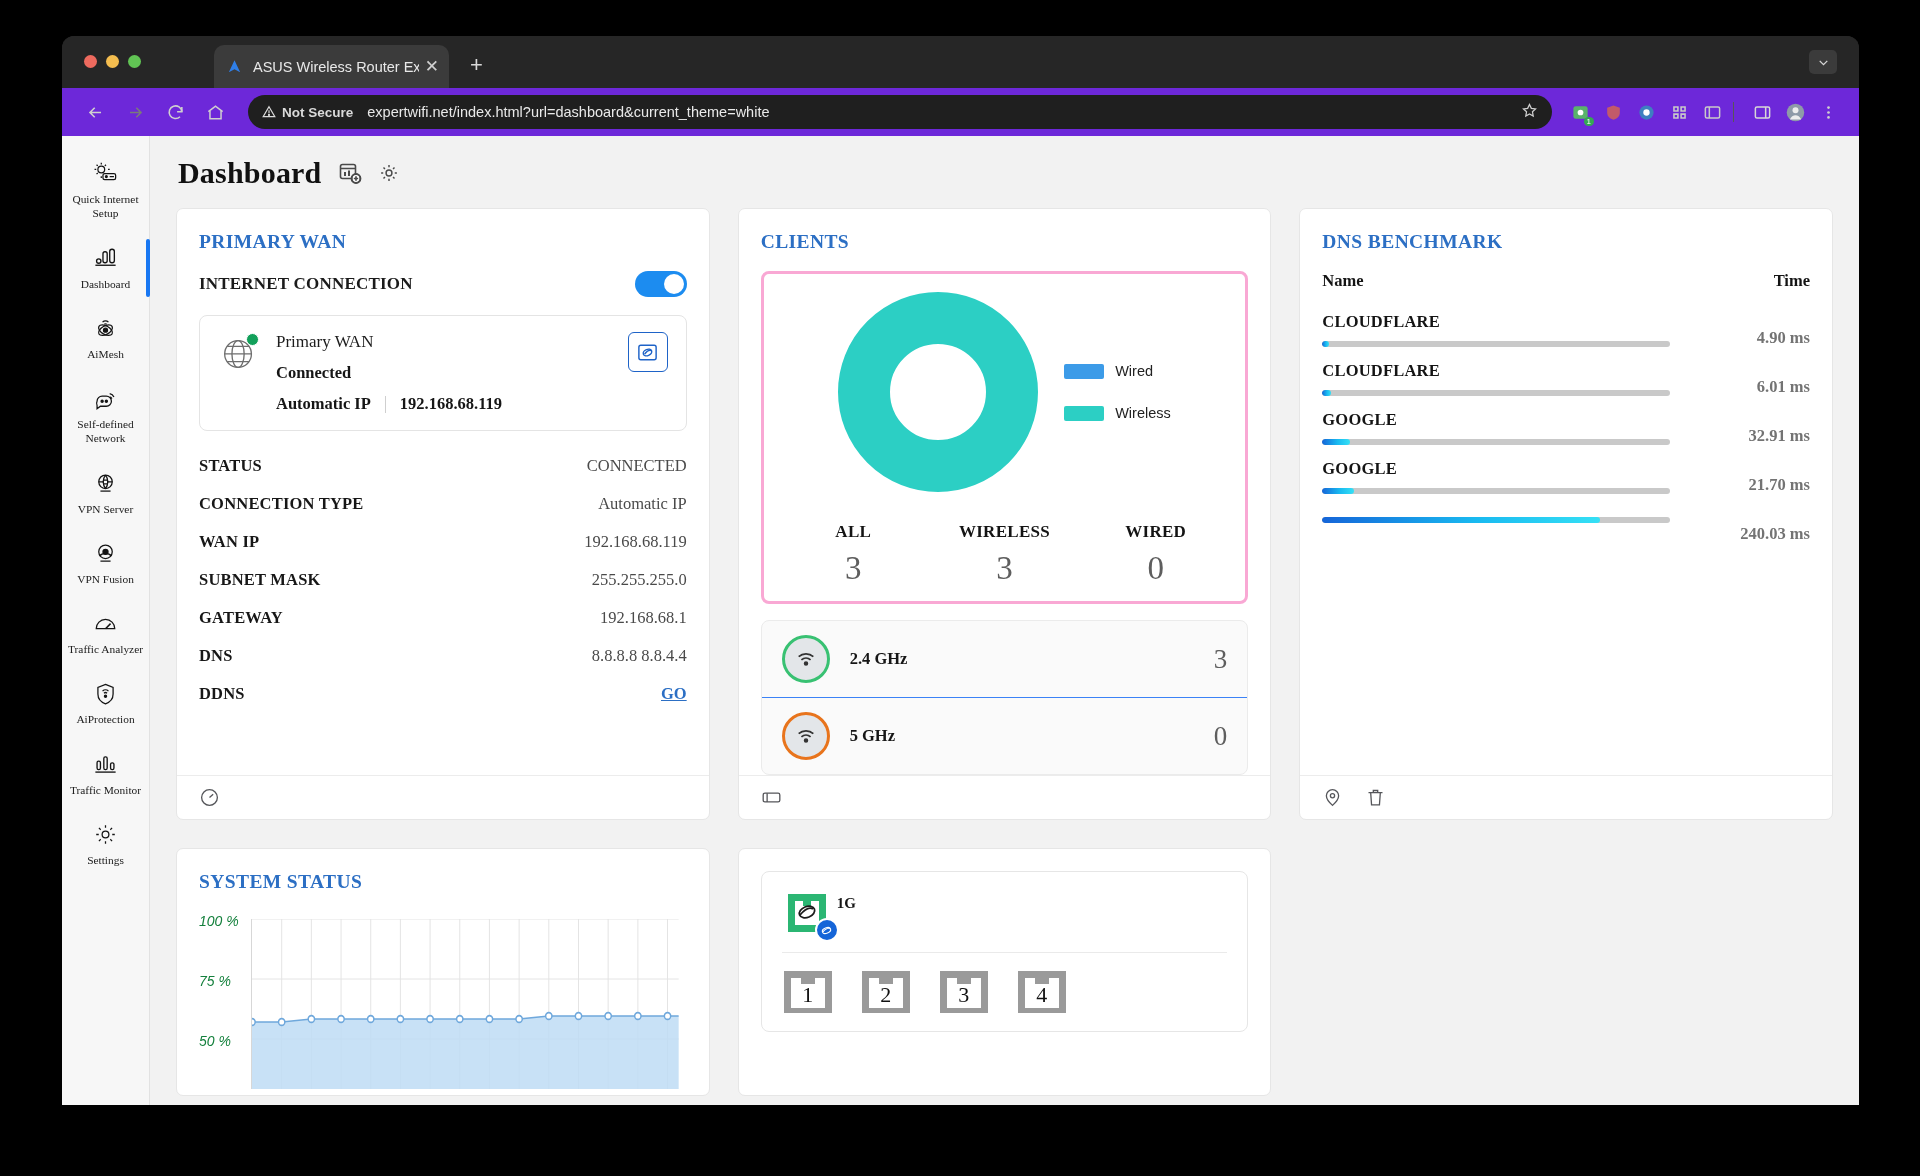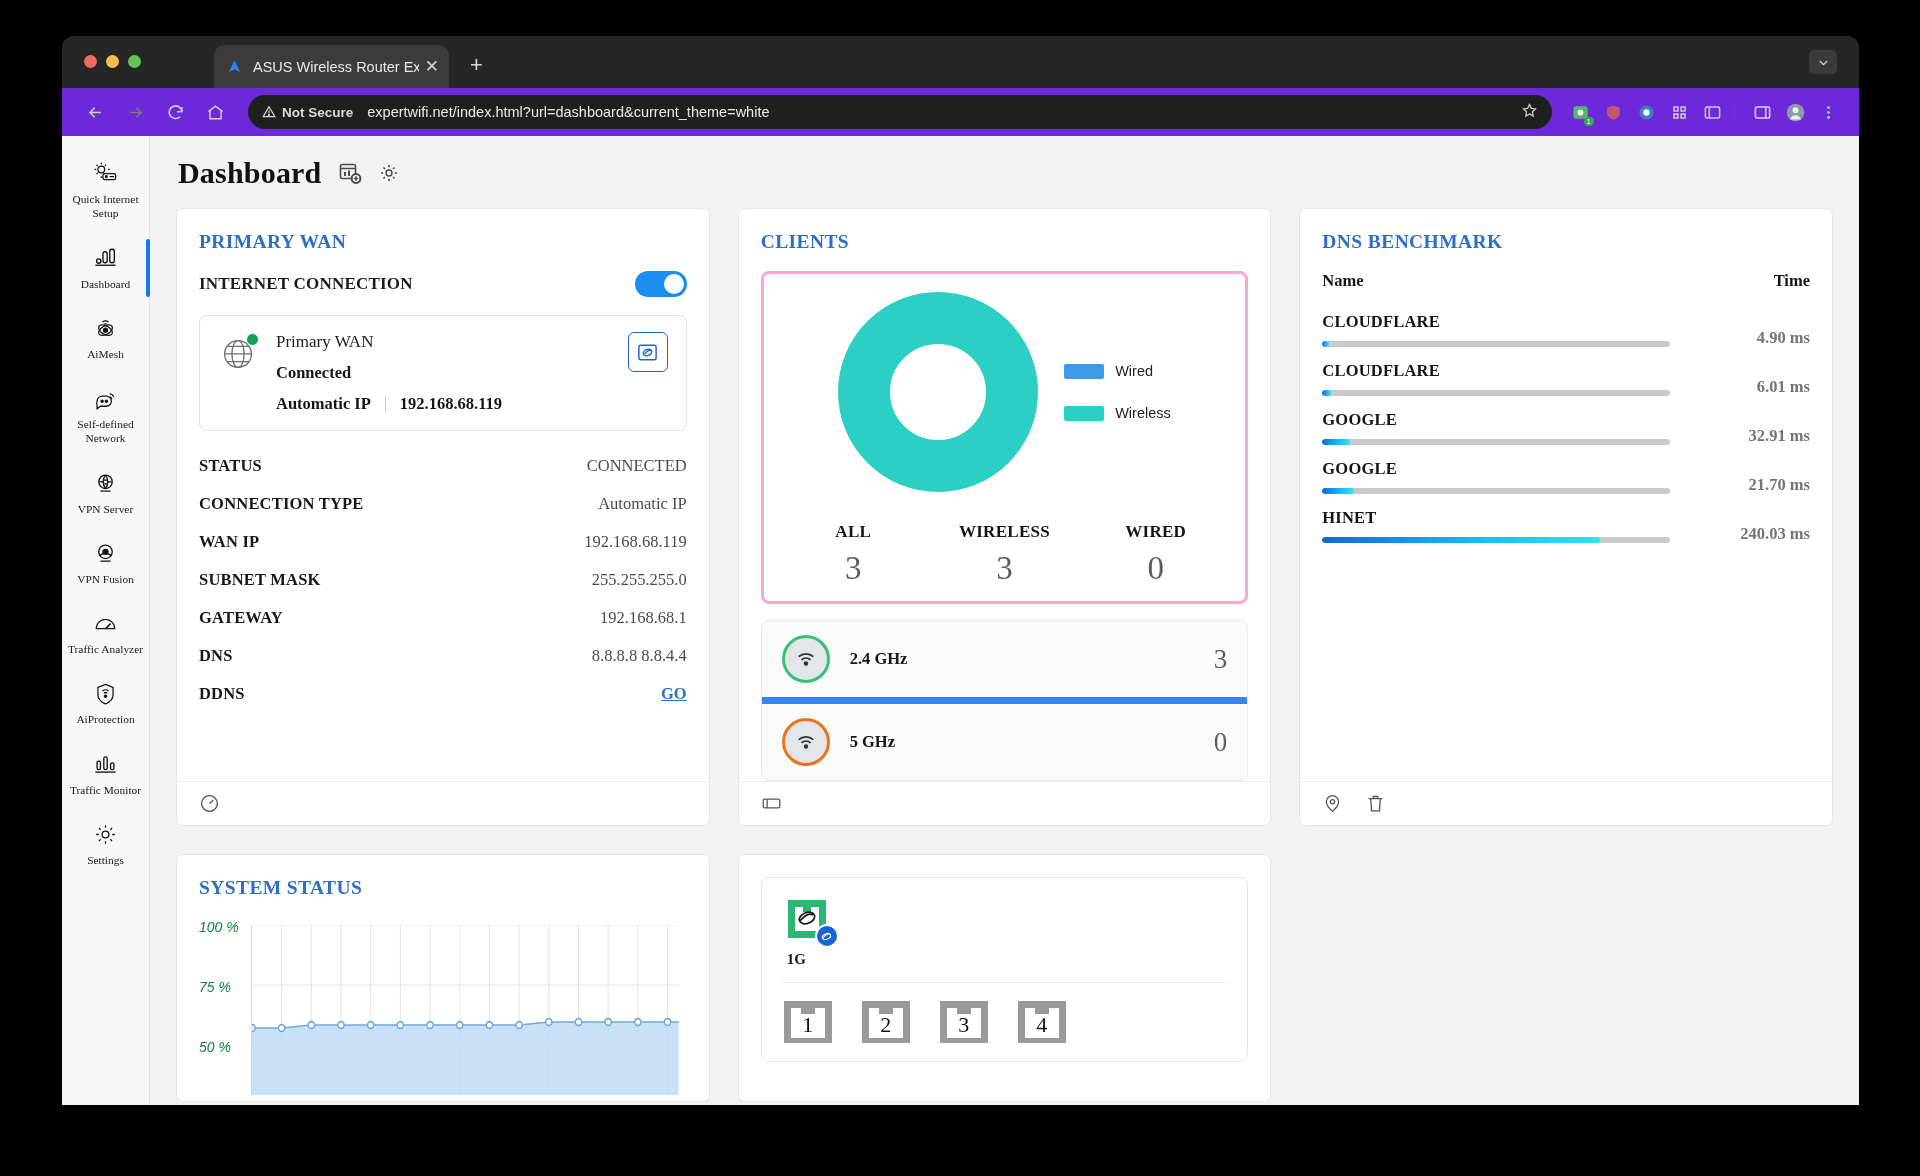--- a/index.html
+++ b/index.html
@@ -98,21 +98,21 @@
   .leg{display:flex;align-items:center;gap:11px;}
   .swatch{width:40px;height:15px;border-radius:2px;}
   .leg-lbl{font-family:"Liberation Sans",sans-serif;font-size:14.5px;color:#222;}
   .counts{display:flex;margin-top:16px;}
   .cnt{flex:1;text-align:center;margin-top:14px;}
   .cnt-l{font-size:17px;font-weight:bold;color:#141414;letter-spacing:.3px;}
   .cnt-v{font-size:33px;color:#5E5E5E;margin-top:8px;}
 
   .bands{margin-top:16px;border:1px solid #EBEBEB;border-radius:8px;background:#FAFAFA;overflow:hidden;}
   .band{display:flex;align-items:center;padding:14px 20px;gap:20px;}
-  .band+.band{border-top:7px solid #3b82f6;}
+  .band+.band{border-top:1px solid #3b82f6;}
   .bring{width:42px;height:42px;border-radius:50%;border:3px solid #38C172;background:#E3E6E9;
          display:flex;align-items:center;justify-content:center;flex:0 0 42px;}
   .bring.orange{border-color:#E8741C;}
   .band-lbl{flex:1;font-size:16.5px;font-weight:bold;color:#161616;}
   .band-v{font-size:27px;color:#5E5E5E;}
 
   
   .dns-head{display:flex;justify-content:space-between;font-size:16.5px;font-weight:bold;
             color:#141414;padding-bottom:13px;}
   .dns-row{padding:8px 0 6px;position:relative;}
@@ -122,21 +122,21 @@
   .dns-track{height:6px;border-radius:3px;background:#C9C9C9;margin-top:9px;width:calc(100% - 140px);position:relative;overflow:hidden;}
   .dns-fill{height:100%;border-radius:3px;background:linear-gradient(90deg,#1565D8 0%,#19B9F0 55%,#35E0F5 100%);}
 
   
   .chart-wrap{position:relative;height:178px;margin-top:6px;}
   .ylab{position:absolute;left:0;font-family:"Liberation Sans",sans-serif;font-size:14px;color:#15803d;font-style:italic;}
   .plot{position:absolute;left:52px;right:8px;top:8px;bottom:0;border-left:1px solid #D7D7D7;}
 
   
   .ethbox{border:1px solid #E6E6E6;border-radius:8px;padding:16px 20px;}
-  .wanport{display:flex;flex-direction:column;align-items:flex-start;}
+  .wanport{display:flex;flex-direction:row;align-items:flex-start;}
   .port-ico{position:relative;width:50px;height:50px;}
   .port-badge{position:absolute;right:-7px;bottom:-4px;width:24px;height:24px;border-radius:50%;
               background:#1565D8;display:flex;align-items:center;justify-content:center;
               border:2px solid #fff;box-sizing:border-box;}
   .port-cap{font-size:15px;font-weight:bold;color:#161616;margin-top:7px;margin-left:5px;}
   .lanrow{display:flex;gap:26px;margin-top:14px;padding-top:16px;border-top:1px solid #EAEAEA;}
   .lan{width:52px;height:46px;position:relative;}
   .lan-num{position:absolute;inset:0;display:flex;align-items:center;justify-content:center;
            font-size:22px;color:#111;padding-top:6px;box-sizing:border-box;}
 </style>
@@ -596,23 +596,20 @@
             <div class="dns-row">
               <div class="dns-top">
                     <span class="dns-name">GOOGLE</span>
                   </div>
               <span class="dns-time">21.70 ms</span>
               <div class="dns-track">
                     <div class="dns-fill" style="width:9%"></div>
                   </div>
             </div>
             <div class="dns-row">
-              <div class="dns-top">
-                    <span class="dns-name">HINET</span>
-                  </div>
               <span class="dns-time">240.03 ms</span>
               <div class="dns-track">
                     <div class="dns-fill" style="width:80%"></div>
                   </div>
             </div>
           </div>
           <div class="card-foot">
             <span class="foot-ico">
               <svg width="21" height="21" viewBox="0 0 24 24" fill="none" stroke="currentColor" stroke-width="1.5">
                 <path d="M12 21s7-6.2 7-11a7 7 0 1 0-14 0c0 4.8 7 11 7 11z"></path>

